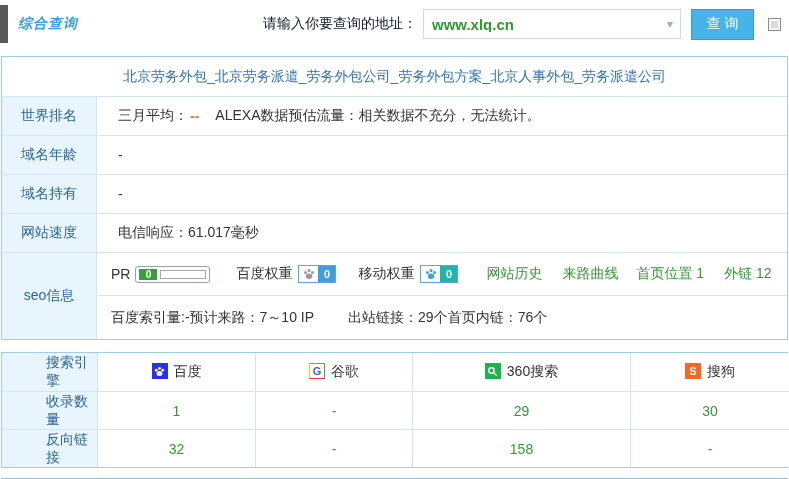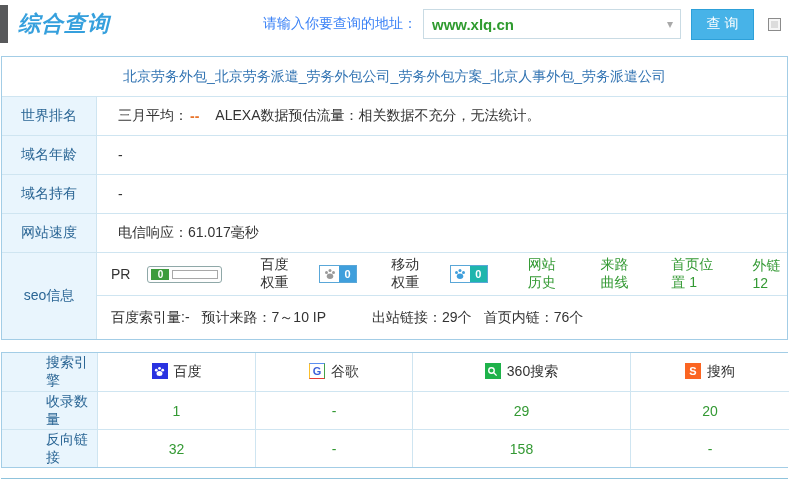--- a/index.html
+++ b/index.html
@@ -2,24 +2,24 @@
 <html><head>
 <meta charset="utf-8">
 <style>
   * { box-sizing: border-box; margin: 0; padding: 0; }
   html,body { width: 789px; height: 479px; overflow: hidden; background: #fff;
     font-family: "Liberation Sans", "DejaVu Sans", sans-serif; font-size: 14px; color: #333; }
 
   
   .header { display: flex; align-items: center; height: 48px; padding-right: 8px; }
   .accent-bar { width: 8px; height: 38px; background: #58595b; }
-  .app-title { color: #36a0dd; font-size: 22px; font-weight: bold; font-style: italic;
+  .app-title { color: #36a0dd; font-size: 14px; font-weight: bold; font-style: italic;
     margin-left: 10px; letter-spacing: 1px; }
   .query-group { margin-left: auto; display: flex; align-items: center; }
-  .query-label { color: #3b82f6; }
+  .query-label { color: #0f172a; }
   .input-wrap { position: relative; width: 258px; height: 30px; border: 1px solid #c9dbe4;
     margin-left: 6px; display: flex; align-items: center; background: #fff; }
   .input-wrap input { border: none; outline: none; width: 220px; height: 16px; padding: 0 8px;
     color: #2f9b2f; font-weight: bold; font-size: 15px;
     font-family: "Liberation Sans", "DejaVu Sans", sans-serif; }
   .dd-arrow { position: absolute; right: 7px; top: 7px; color: #a9a9a9; font-size: 12px; cursor: pointer; }
   .query-btn { margin-left: 10px; width: 63px; height: 31px; background: #47b3e8;
     border: 1px solid #2da0d9; color: #fff; font-size: 14px; cursor: pointer;
     font-family: "Liberation Sans", "DejaVu Sans", sans-serif; }
   .mini-checkbox { margin-left: 14px; width: 13px; height: 13px; border: 1px solid #8b8b8b;
@@ -31,21 +31,21 @@
     border-bottom: 1px solid #cfe5f1; background: #fff; }
   .title-row a { color: #3173b2; text-decoration: none; cursor: pointer; }
   .row { display: flex; border-bottom: 1px solid #cfe5f1; }
   .row:last-child { border-bottom: none; }
   .label-cell { width: 95px; flex: 0 0 95px; background: #e9f5fd; color: #2b6695;
     display: flex; align-items: center; justify-content: center; border-right: 1px solid #cfe5f1; }
   .value-cell { flex: 1; display: flex; align-items: center; padding-left: 21px; height: 38px; }
   .orange { color: #e8732a; font-weight: bold; margin: 0 16px 0 2px; }
 
   .seo-content { flex: 1; }
-  .seo-line { display: flex; align-items: center; padding-left: 14px; height: 43px; gap: 12px; }
+  .seo-line { display: flex; align-items: center; padding-left: 14px; height: 43px; }
   .seo-line1 { border-bottom: 1px solid #cfe5f1; }
   .green-link { color: #339933; text-decoration: none; cursor: pointer; }
 
   .pr-widget { display: inline-flex; align-items: center; border: 1px solid #8fa8a8;
     border-radius: 3px; padding: 2px 3px; margin: 0 26px 0 5px; background: #fdfdfd; }
   .pr-zero { background: #3c9b3c; color: #fff; font-size: 10px; font-weight: bold;
     width: 18px; height: 11px; line-height: 11px; text-align: center; }
   .pr-bar { width: 46px; height: 9px; border: 1px solid #a8a8a8; background: #fff; margin-left: 3px; }
 
   .weight-badge { display: inline-flex; align-items: stretch; border: 1px solid #5aa7d8;
@@ -223,21 +223,21 @@
   <div class="eng-cell">
       <a class="eng-val">1</a>
     </div>
   <div class="eng-cell">
       <a class="eng-val">-</a>
     </div>
   <div class="eng-cell">
       <a class="eng-val">29</a>
     </div>
   <div class="eng-cell">
-      <a class="eng-val">20</a>
+      <a class="eng-val">30</a>
     </div>
 
   <div class="eng-cell first-col">反向链接</div>
   <div class="eng-cell">
       <a class="eng-val">32</a>
     </div>
   <div class="eng-cell">
       <a class="eng-val">-</a>
     </div>
   <div class="eng-cell">

